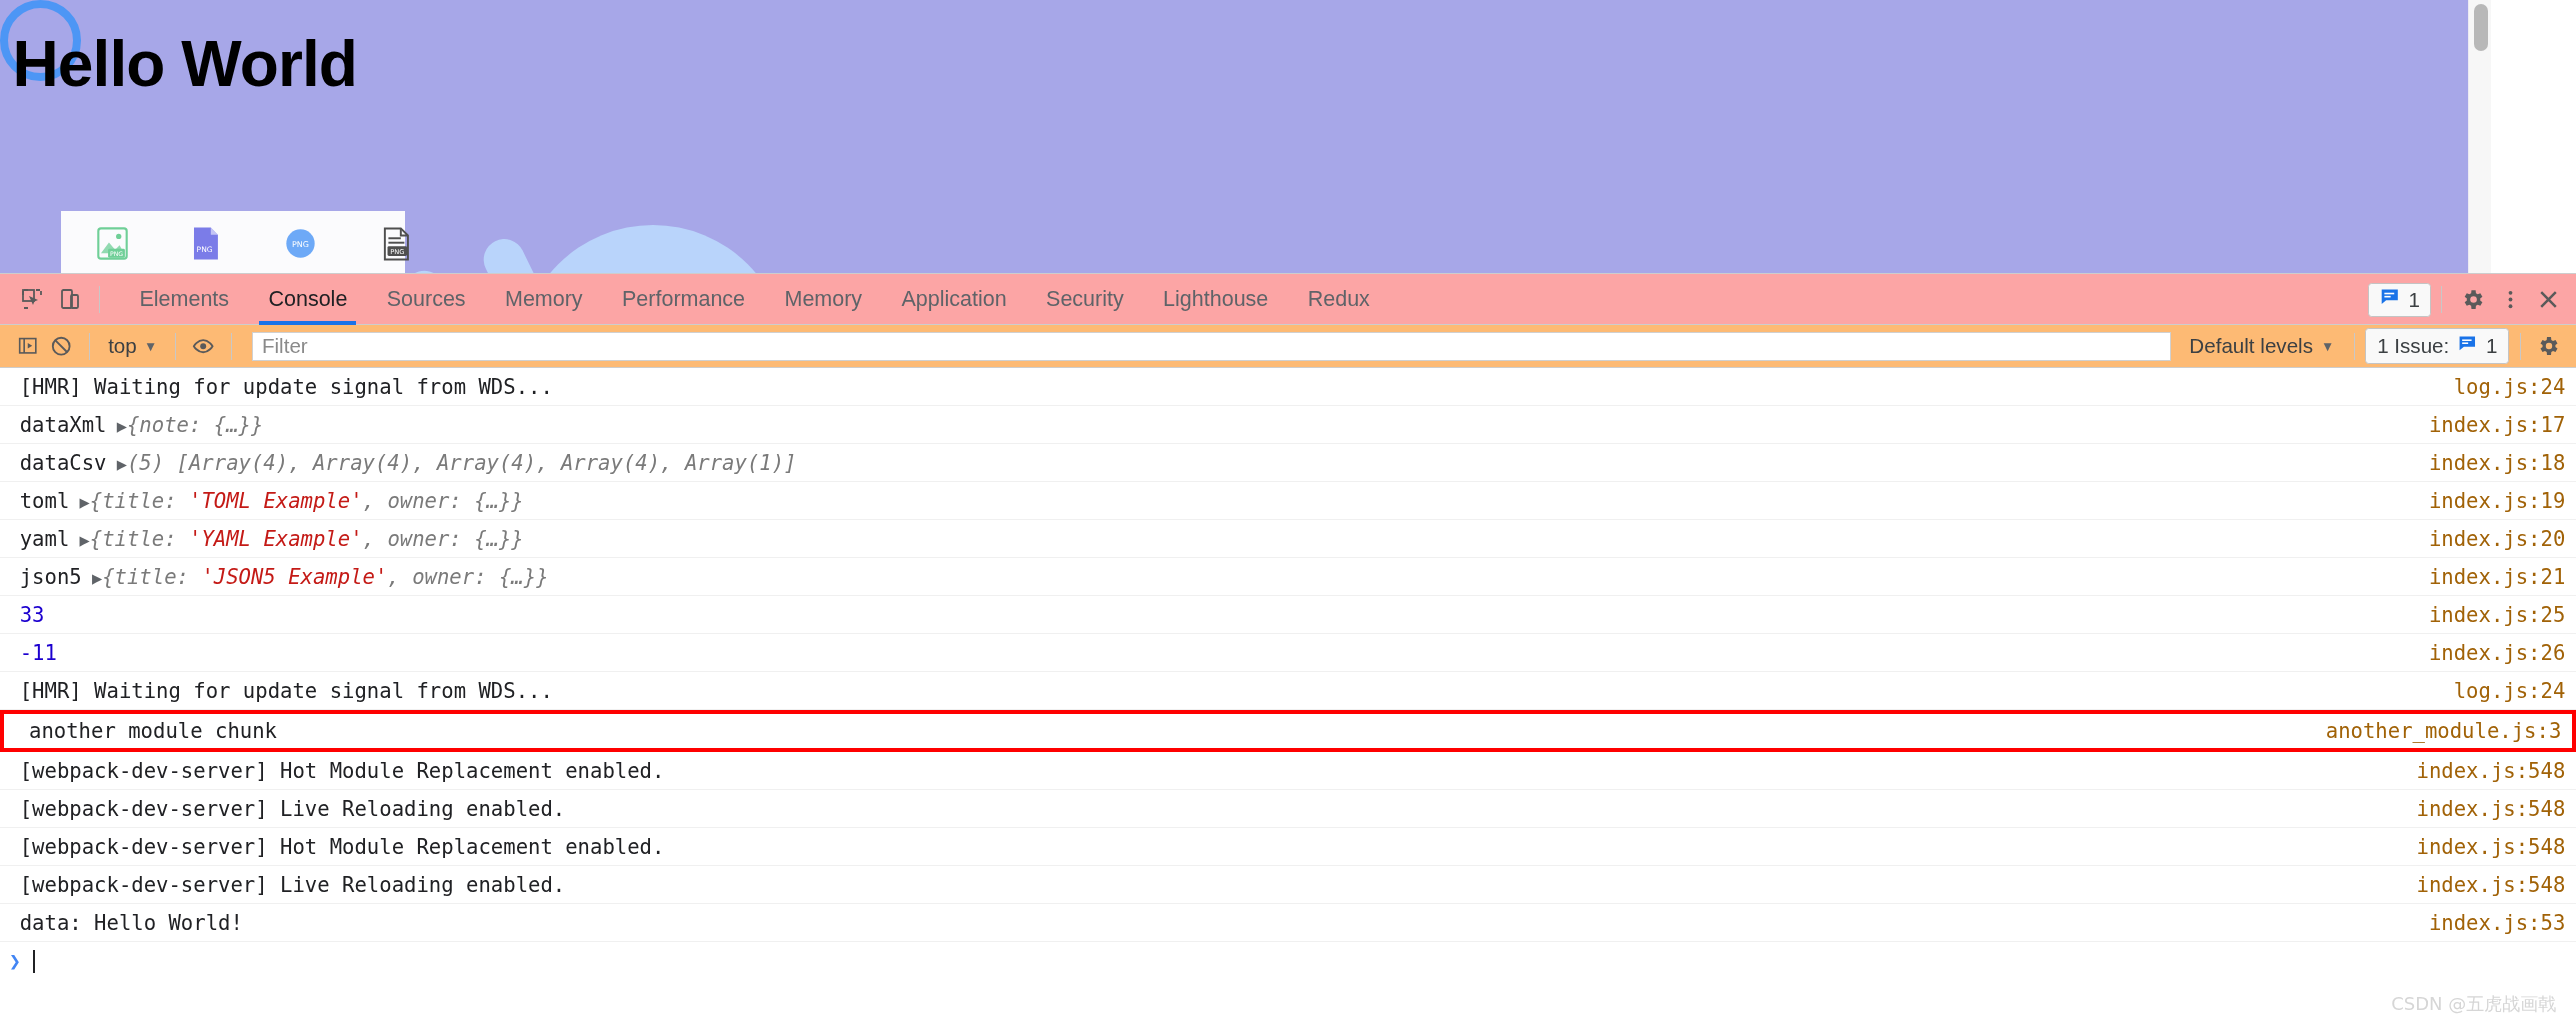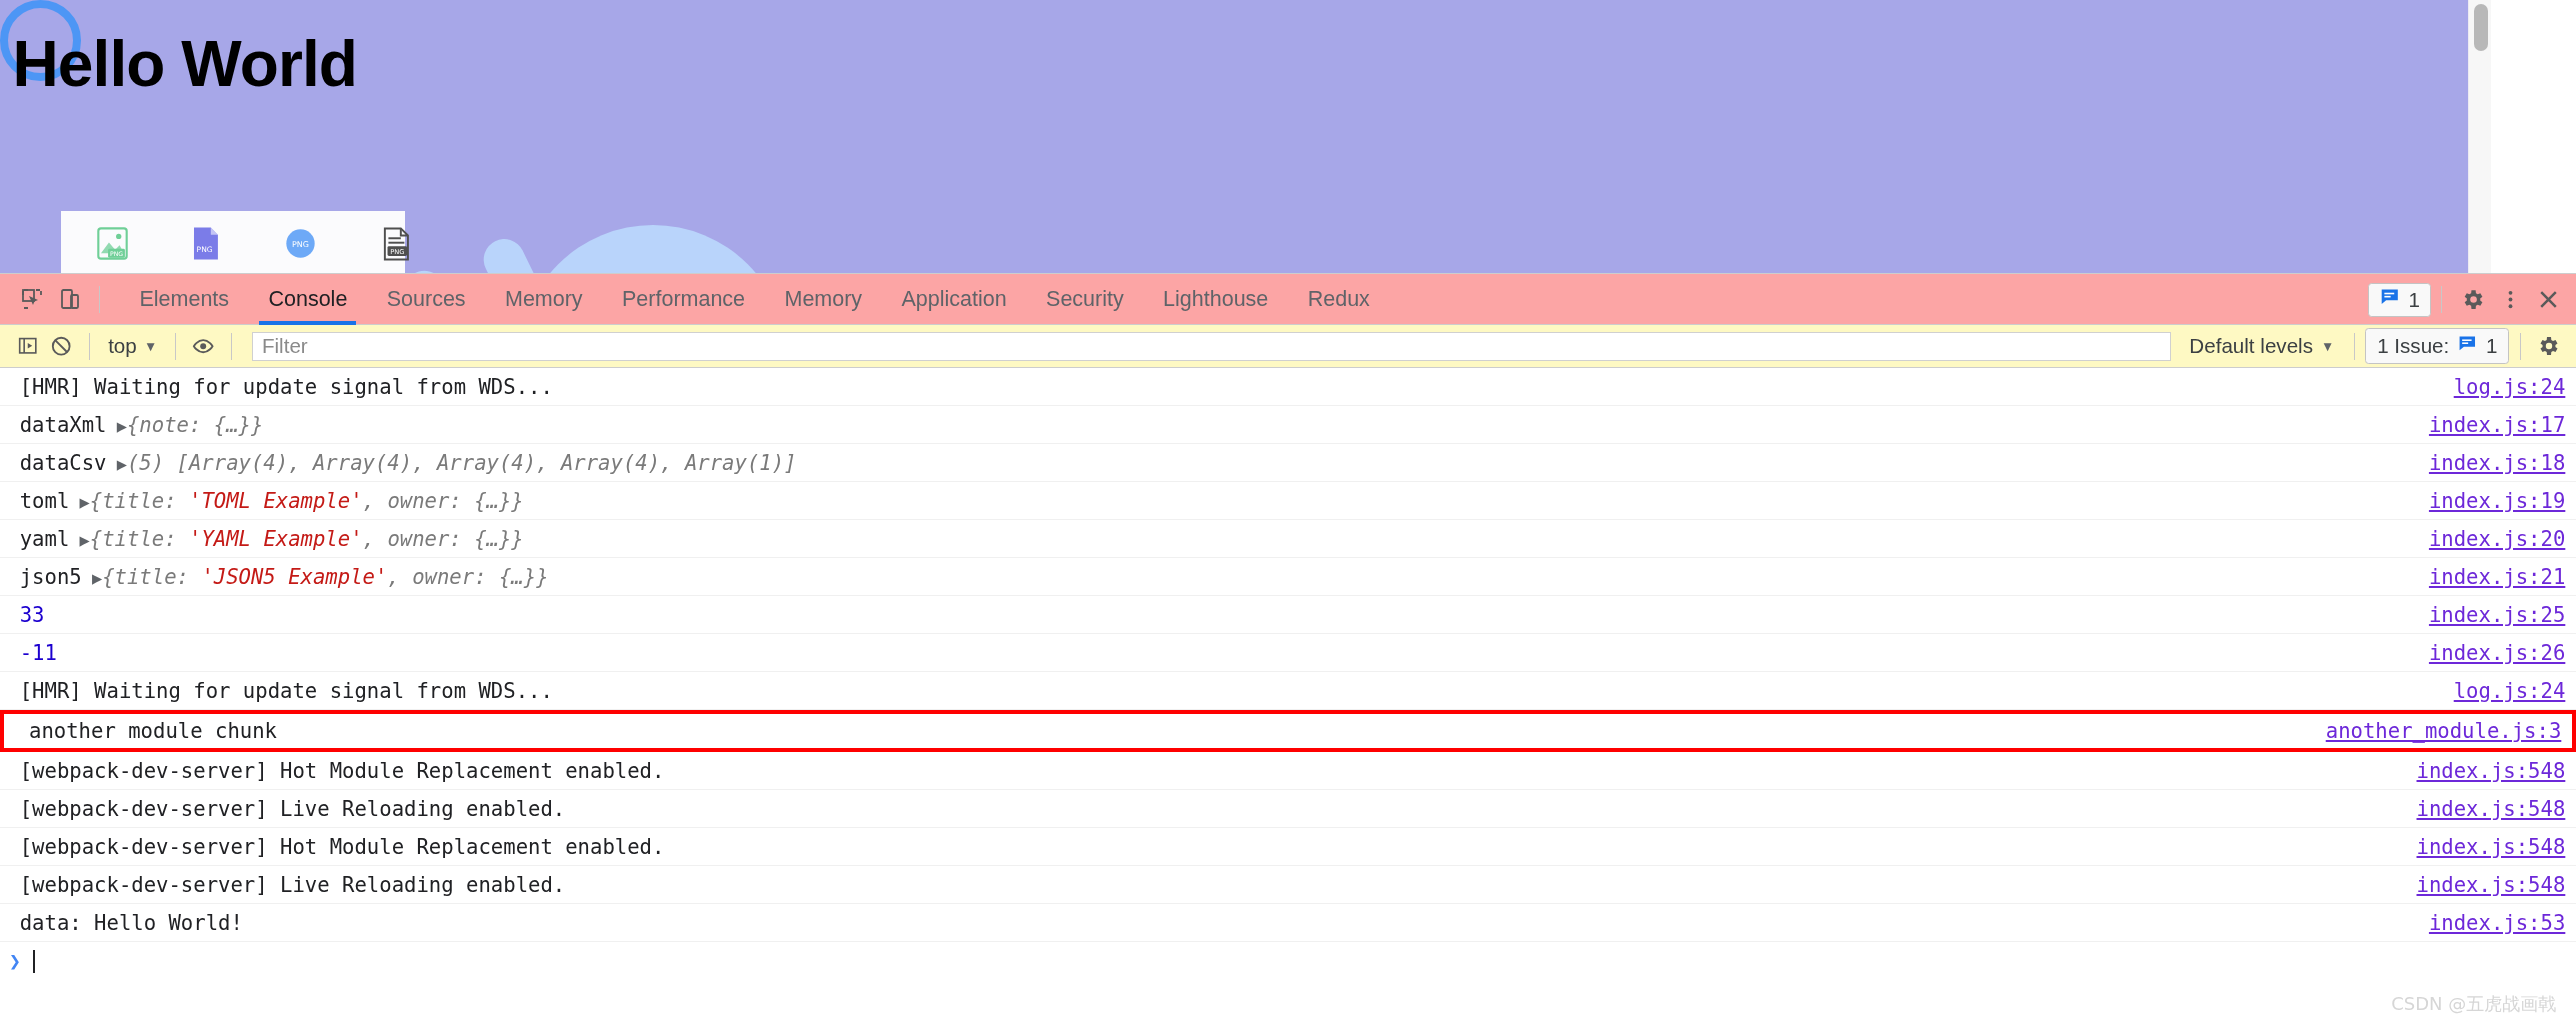--- a/index.html
+++ b/index.html
@@ -164,21 +164,21 @@
     background: #f9f9f9;
     font-size: 20.6px;
     color: #3c4043;
   }
   .issue-count { font-size: 20.6px; color: #3c4043; }
 
   
   #console-toolbar {
     position: relative;
     height: 43px;
-    background: #fef9c3;
+    background: #fdba74;
     border-bottom: 0.9px solid #cdcdcd;
     display: flex;
     align-items: center;
     padding-left: 10.7px;
   }
   .tb-icon {
     width: 34px; height: 34px;
     display: flex; align-items: center; justify-content: center;
     color: #5a5a5a;
     flex: 0 0 auto;
@@ -242,22 +242,21 @@
     border: 4.5px solid #ff0000;
     border-left: 4.5px solid #ff0000;
     border-right: 4.5px solid #ff0000;
     height: 42px;
     padding-left: 25px;
     z-index: 5;
   }
   .msg-text { flex: 1 1 auto; overflow: hidden; }
   .msg-src {
     flex: 0 0 auto;
-    color: #6d28d9;
-    text-decoration: underline;
+    color: #a16207;
     font-size: 20.6px;
     margin-left: 16px;
   }
   .tok-name   { color: #202124; }
   .tok-arrow  { color: #5f6368; font-size: 17px; }
   .tok-obj    { color: #7a7a7a; font-style: italic; }
   .tok-str    { color: #c41a16; font-style: italic; }
   .tok-num    { color: #1c00cf; }
   .tok-plain  { color: #202124; }
 

